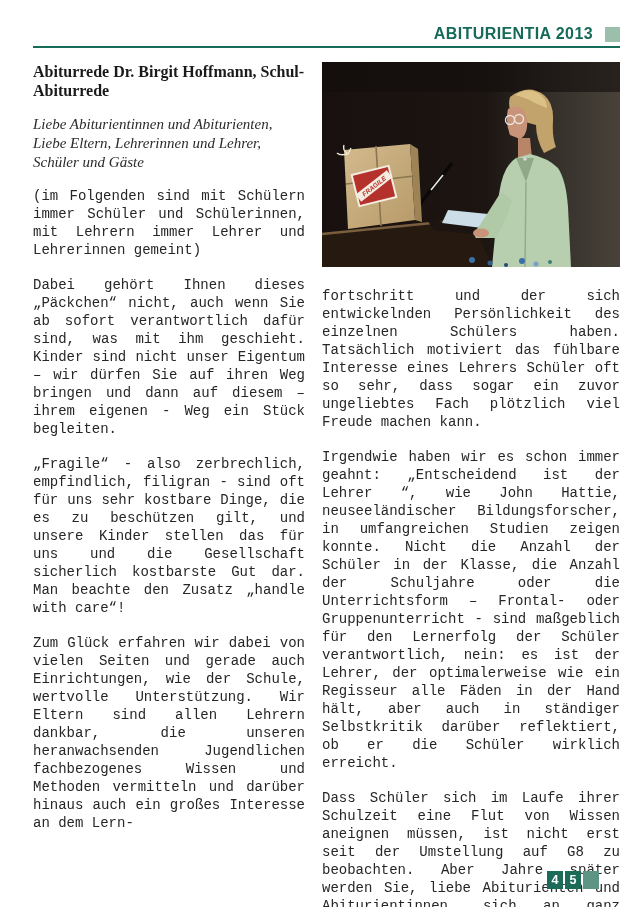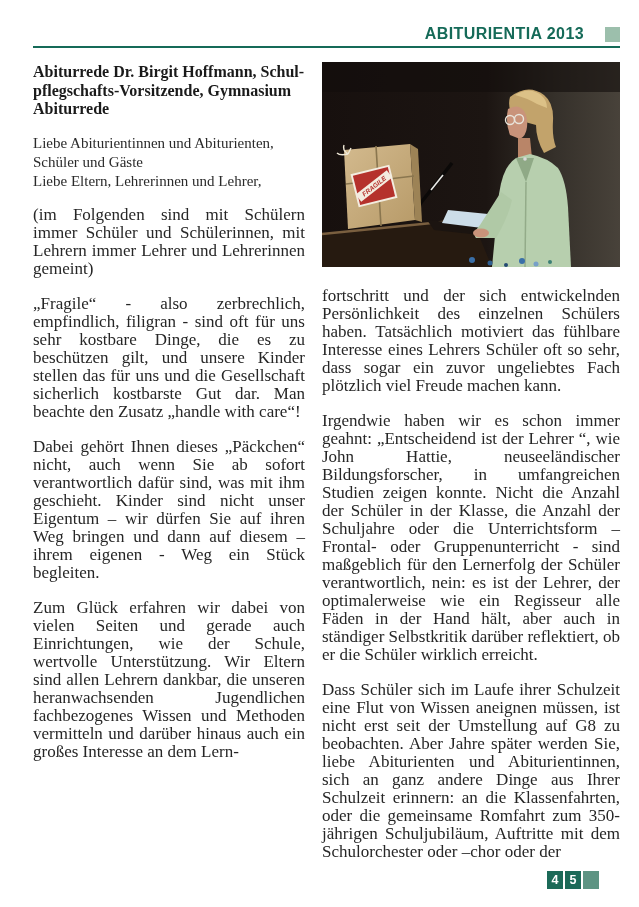--- a/index.html
+++ b/index.html
@@ -2,43 +2,43 @@
 <html><head>
 <meta charset="utf-8">
 <style>
   html,body { margin:0; padding:0; background:#ffffff; }
   .page {
     position:relative; width:639px; height:907px; background:#ffffff;
     font-family:"Liberation Serif", serif; color:#262626; overflow:hidden;
   }
   
   .header { position:absolute; top:0; left:33px; width:587px; }
-  .header-row { display:flex; justify-content:flex-end; align-items:center; gap:21px; padding-top:25px; }
+  .header-row { display:flex; justify-content:flex-end; align-items:center; gap:12px; padding-top:25px; }
   .header-title {
     font-family:"Liberation Sans", sans-serif; font-weight:bold;
     font-size:16px; letter-spacing:0.4px; color:#156a58;
   }
   .header-square { width:15px; height:15px; background:#9cbfac; }
   .header-rule { height:2px; background:#156a58; margin-top:3px; }
 
   
   .content { position:absolute; top:60px; left:33px; width:587px; display:flex; gap:17px; }
   .col-left  { width:272px; }
   .col-right { width:298px; }
 
   .article-title {
     font-size:16px; line-height:18.5px; font-weight:bold; margin:3px 0 0 0; color:#1a1a1a;
   }
   .article-title span { display:block; }
   .salutation {
-    font-size:15px; line-height:19px; margin:15px 0 0 0; color:#2a2a2a;
+    font-style:italic; font-size:15px; line-height:19px; margin:15px 0 0 0; color:#2a2a2a;
   }
   .salutation span { display:block; }
   p.body {
-    font-size:17px; line-height:18px; text-align:justify; margin:17px 0 0 0;
+    font-size:14px; line-height:18px; text-align:justify; margin:17px 0 0 0;font-family:Liberation Mono, monospace;
   }
   p.body.first { margin-top:15px; }
   .col-right p.body.first { margin-top:20px; }
 
   .photo { width:298px; height:205px; margin:2px 0 0 0; }
   .photo svg { display:block; }
 
   
   .footer { position:absolute; top:871px; left:547px; display:flex; gap:2px; }
   .pagebox {
@@ -59,31 +59,30 @@
       <span class="header-square"></span>
     </div>
     <div class="header-rule"></div>
   </div>
 
   <div class="content">
 
     <div class="col-left">
       <h1 class="article-title">
         <span>Abiturrede Dr. Birgit Hoffmann, Schul-</span>
-        <span>pflegschafts-Vorsitzende, Gymnasium</span>
         <span>Abiturrede</span>
       </h1>
       <p class="salutation">
         <span>Liebe Abiturientinnen und Abiturienten,</span>
+        <span>Liebe Eltern, Lehrerinnen  und Lehrer,</span>
         <span>Schüler und Gäste</span>
-        <span>Liebe Eltern, Lehrerinnen  und Lehrer,</span>
       </p>
       <p class="body first">(im Folgenden sind mit Schülern immer Schüler und Schülerinnen, mit Lehrern immer Lehrer und Lehrerinnen gemeint)</p>
+      <p class="body">Dabei gehört Ihnen dieses „Päckchen“ nicht,  auch wenn Sie ab sofort verantwortlich dafür sind, was mit ihm geschieht. Kinder sind nicht unser Eigentum – wir dürfen Sie auf ihren Weg bringen und dann auf diesem – ihrem eigenen - Weg ein Stück begleiten.</p>
       <p class="body">„Fragile“ - also zerbrechlich, empfindlich, filigran - sind oft für uns sehr kostbare Dinge, die es zu beschützen gilt, und unsere Kinder stellen das für uns und die Gesellschaft sicherlich kostbarste Gut dar. Man beachte den Zusatz „handle with care“!</p>
-      <p class="body">Dabei gehört Ihnen dieses „Päckchen“ nicht,  auch wenn Sie ab sofort verantwortlich dafür sind, was mit ihm geschieht. Kinder sind nicht unser Eigentum – wir dürfen Sie auf ihren Weg bringen und dann auf diesem – ihrem eigenen - Weg ein Stück begleiten.</p>
       <p class="body">Zum Glück erfahren wir dabei von vielen Seiten und gerade auch Einrichtungen, wie der Schule, wertvolle Unterstützung. Wir Eltern sind allen Lehrern dankbar, die unseren heranwachsenden Jugendlichen fachbezogenes Wissen und Methoden vermitteln und darüber hinaus auch ein großes Interesse an dem Lern-</p>
     </div>
 
     <div class="col-right">
       <div class="photo">
         <svg width="298" height="205" viewBox="0 0 298 205" xmlns="http://www.w3.org/2000/svg">
           <defs>
             <linearGradient id="bg" x1="0" y1="0" x2="1" y2="0">
               <stop offset="0" stop-color="#17100e"></stop>
               <stop offset="0.55" stop-color="#1c1512"></stop>

